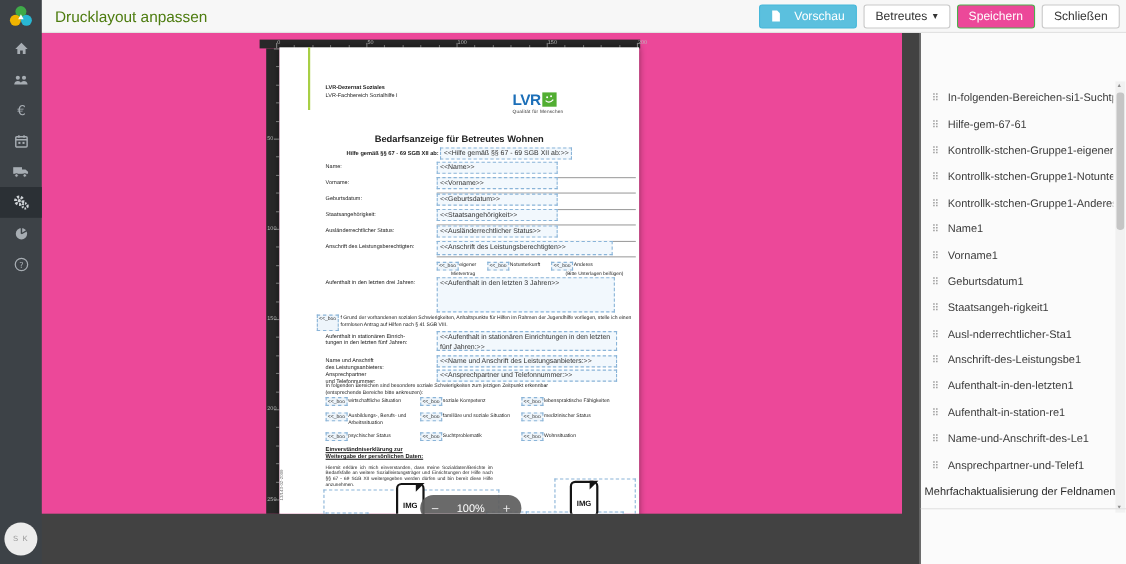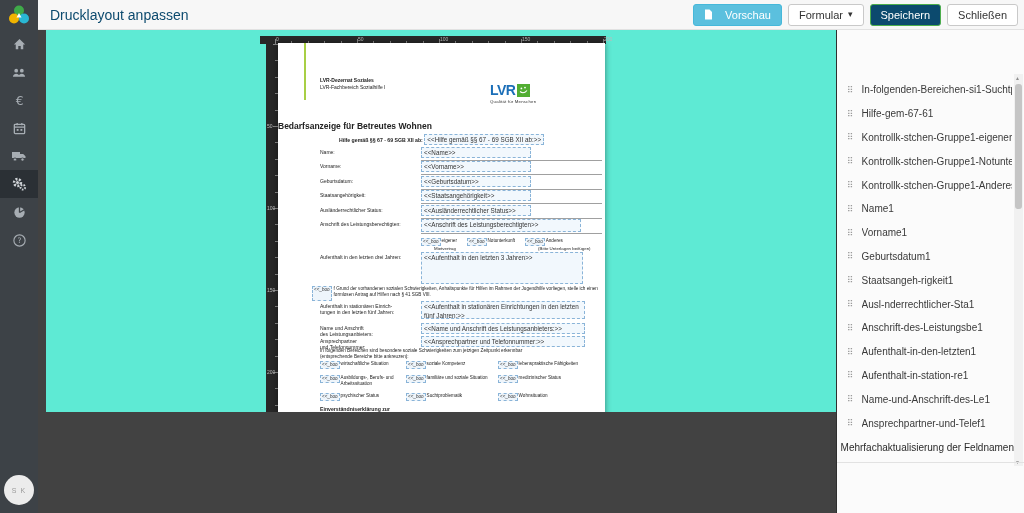--- a/index.html
+++ b/index.html
@@ -3,60 +3,60 @@
 <meta charset="utf-8">
 <style>
   * { margin:0; padding:0; box-sizing:border-box; }
   html,body { width:1024px; height:513px; overflow:hidden; }
   body { font-family:"Liberation Sans","DejaVu Sans",sans-serif; background:#424242; position:relative; }
   .b { font-weight:bold; }
 
   
   .topbar { position:absolute; left:0; top:0; width:1024px; height:30px; background:#f7f7f7; border-bottom:1px solid #e2e2e2; display:flex; align-items:center; z-index:30; }
   .logo-block { width:38px; height:30px; background:#3d4247; display:flex; align-items:center; justify-content:center; flex:0 0 38px; }
-  .app-title { color:#0c4a6e; font-size:14px; margin-left:12px; flex:1 1 auto; white-space:nowrap; }
+  .app-title { color:#4d7c0f; font-size:14px; margin-left:12px; flex:1 1 auto; white-space:nowrap; }
   .toolbar { display:flex; align-items:center; gap:6px; margin-right:6px; }
   .tb-btn { height:22px; font-size:11px; border-radius:3px; border:1px solid #c9c9c9; background:#fff; color:#333; padding:0 10px; display:flex; align-items:center; gap:5px; cursor:pointer; white-space:nowrap; font-family:inherit; }
   .tb-btn.info { background:#5bc0de; border-color:#46b8da; color:#fff;gap:12px; }
-  .tb-btn.success { background:#0c4a6e; border-color:#4cae4c; color:#fff; }
+  .tb-btn.success { background:#ec4899; border-color:#4cae4c; color:#fff; }
   .file-group { height:22px; border:1px solid #d5d5d5; background:#fff; display:flex; align-items:center; padding:0 6px 0 2px; gap:6px; border-radius:2px; }
   .file-choose { height:17px; border:1px solid #8a8a8a; border-radius:2px; background:#f3f3f3; font-size:11px; color:#222; padding:0 6px; display:flex; align-items:center; cursor:pointer; font-family:inherit; }
   .file-status { font-size:11px; color:#555; white-space:nowrap; }
   .caret { font-size:9px; line-height:1; }
 
   
   .sidebar { position:absolute; left:0; top:30px; width:38px; height:483px; background:#3d4247; z-index:20; }
   .sb-item { width:38px; height:28px; display:flex; align-items:center; justify-content:center; cursor:pointer; }
   .sb-item.active { background:#2b3035; }
   .sb-item svg { display:block; }
   .avatar { position:absolute; left:4px; bottom:8px; width:30px; height:30px; border-radius:50%; background:#ececec; display:flex; align-items:center; justify-content:center; font-size:7px; color:#9a9a9a; letter-spacing:1px; cursor:pointer; }
 
   
-  .canvas { position:absolute; left:46px; top:30px; width:798px; height:382px; background:#5eead4; overflow:hidden; }
+  .canvas { position:absolute; left:22px; top:30px; width:798px; height:437px; background:#ec4899; overflow:hidden; }
   .hruler { position:absolute; left:214px; top:6px; width:346px; height:8px; background:#282828; }
   .vruler { position:absolute; left:220px; top:14px; width:12px; height:462px; background:#282828; }
   .htick { position:absolute; bottom:0; width:1px; height:3px; background:#8a8a8a; }
   .htick.major { height:5px; }
   .vtick { position:absolute; right:0; height:1px; width:3px; background:#8a8a8a; }
   .vtick.major { width:5px; }
   .rnum { position:absolute; top:0; font-size:5px; color:#bbb; font-weight:normal; line-height:6px; transform:translateX(1px); }
   .rnum.v { top:auto; left:1px; transform:none; }
   i,b { font-style:normal; }
 
   .page { position:absolute; left:232px; top:13px; width:327px; height:462px; background:#fff; box-shadow:0 0 6px rgba(0,0,0,.45); font-size:5px; color:#222; }
   .guide-line { position:absolute; left:26px; top:0; width:2px; height:57px; background:#a8cf45; }
   .side-code { position:absolute; left:-1px; top:412px; font-size:4px; color:#777; transform:rotate(-90deg); transform-origin:left top; white-space:nowrap; }
 
   .doc-org { position:absolute; left:42px; top:34px; font-size:5px; line-height:6.5px; }
   .doc-logo { position:absolute; left:212px; top:40px; width:100px; }
   .lvr-row { display:flex; align-items:center; gap:2px; }
   .lvr-txt { font-size:14px; font-weight:bold; color:#1c6fb8; letter-spacing:-0.5px; line-height:14px; }
   .lvr-sq { width:13px; height:13px; background:#52ae32; display:inline-flex; align-items:center; justify-content:center; }
   .lvr-tag { font-size:4.3px; color:#333; margin-top:2px; letter-spacing:0.2px; }
-  .doc-title { position:absolute; left:0; top:78px; width:100%; text-align:left; font-size:8.5px; font-weight:bold; }
+  .doc-title { position:absolute; left:0; top:78px; width:100%; text-align:center; font-size:8.5px; font-weight:bold; }
   .doc-sub { position:absolute; left:0; top:91px; width:100%; text-align:center; font-size:5.2px; font-weight:bold; }
   .doc-sub .fbox { font-weight:normal; }
 
   .doc-flow { position:absolute; left:42px; top:104px; right:3px; }
   .frow { display:flex; align-items:flex-start; }
   .frow .flabel { width:101px; flex:0 0 101px; font-size:5px; padding-top:2px; line-height:6px; }
   .frow .fval { flex:1 1 auto; border-bottom:1px solid #a0a0a0; padding-bottom:1px; }
   .fbox { display:inline-block; border:1px dashed #8ab4d8; background:#f2f8fd; color:#333; font-size:6.3px; line-height:9px; padding:0 2px; white-space:nowrap; cursor:move; }
   .frow.simple { height:14.4px; }
   .frow.anschrift { height:19px; }
@@ -124,21 +124,21 @@
   </div>
   <div class="app-title">Drucklayout anpassen</div>
   <div class="toolbar">
     <button class="tb-btn info">
       <svg width="9" height="11" viewBox="0 0 9 11">
           <path d="M1 0.5 h4.5 L8 3 v7.5 H1 Z" fill="#fff"></path>
         </svg>
       <span>Vorschau</span>
     </button>
     <button class="tb-btn">
-      <span>Formular</span>
+      <span>Betreutes</span>
       <span class="caret">▾</span>
     </button>
     <button class="tb-btn success">Speichern</button>
     <button class="tb-btn">Schließen</button>
   </div>
 </div>
 
 <div class="sidebar">
   <div class="sb-item">
     <svg width="15" height="15" viewBox="0 0 16 16">

